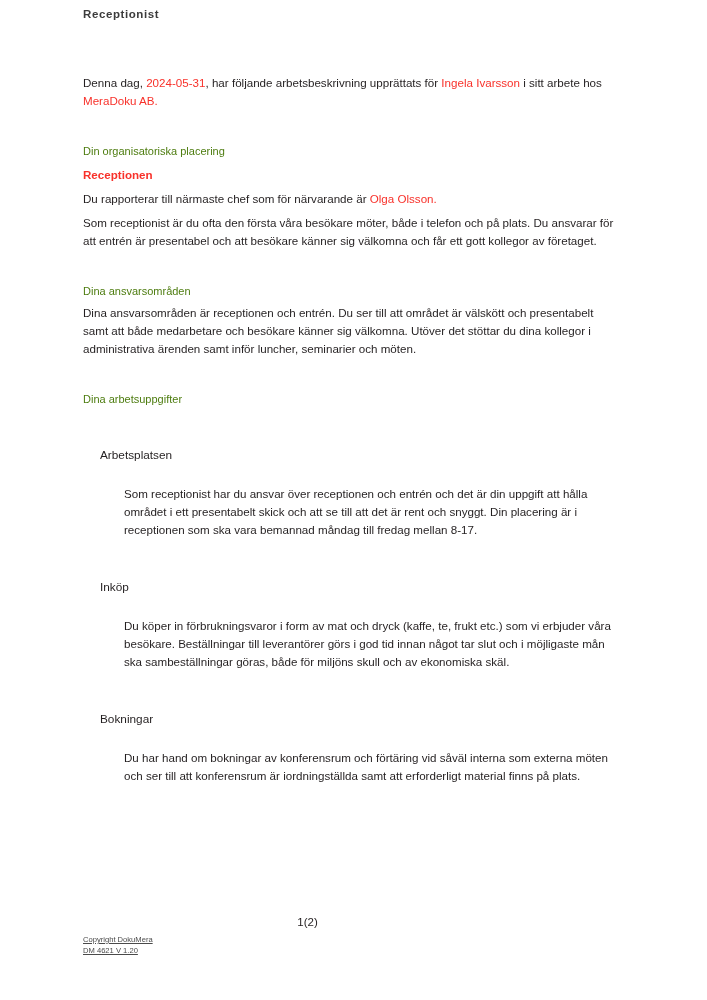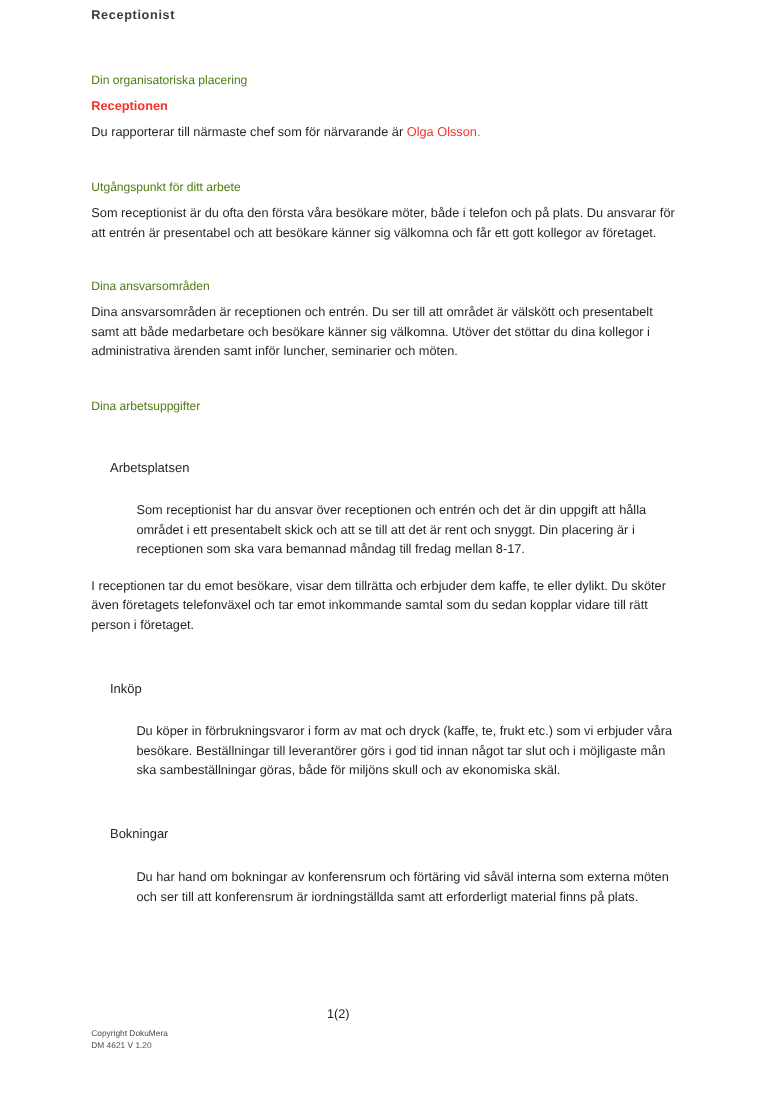--- a/index.html
+++ b/index.html
@@ -42,21 +42,21 @@
     line-height: 1.1;
     color: #1a1a1a;
     margin: 0;
     padding-top: 84px;
   }
   .doc-subtitle {
     font-size: 11.5px;
     font-weight: 700;
     letter-spacing: 0.6px;
     color: #3b3b3b;
-    margin: 8px 0 12px 0;
+    margin: 8px 0 0 0;
   }
 
   
   .intro {
     font-size: 11.6px;
     line-height: 1.55;
     margin: 0;
     padding-top: 54px;
     color: #231f20;
   }
@@ -128,56 +128,55 @@
     box-sizing: border-box;
   }
   .copyright {
     position: absolute;
     left: 83px;
     top: 18px;
     font-size: 7.6px;
     line-height: 1.45;
     color: #4a4a4a;
   }
-  .copyright div { white-space: nowrap; }
+  .copyright div { white-space: nowrap; text-decoration: underline; }
 </style>
 </head>
 <body>
 
 <div class="page">
   <div class="content">
 
     <div class="doc-subtitle">Receptionist</div>
 
+    <p class="intro"><span>Denna dag, </span><span class="hl">2024-05-31</span><span>, har följande arbetsbeskrivning upprättats för </span><span class="hl">Ingela Ivarsson</span><span> i sitt arbete hos </span><span class="hl">MeraDoku AB.</span></p>
 
     <div class="section">
       <h2 class="h-section">Din organisatoriska placering</h2>
       <p class="red-line">Receptionen</p>
     </div>
 
     <div class="section">
       <p class="body-text"><span>Du rapporterar till närmaste chef som för närvarande är </span><span class="hl">Olga Olsson.</span></p>
     </div>
 
     <div class="section">
-      <h2 class="h-section">Utgångspunkt för ditt arbete</h2>
       <p class="body-text">Som receptionist är du ofta den första våra besökare möter, både i telefon och på plats. Du ansvarar för att entrén är presentabel och att besökare känner sig välkomna och får ett gott kollegor av företaget.</p>
     </div>
 
     <div class="section">
       <h2 class="h-section">Dina ansvarsområden</h2>
       <p class="body-text">Dina ansvarsområden är receptionen och entrén. Du ser till att området är välskött och presentabelt samt att både medarbetare och besökare känner sig välkomna. Utöver det stöttar du dina kollegor i administrativa ärenden samt inför luncher, seminarier och möten.</p>
     </div>
 
     <div class="section">
       <h2 class="h-section">Dina arbetsuppgifter</h2>
 
       <h3 class="h-sub">Arbetsplatsen</h3>
       <p class="body-text tight">Som receptionist har du ansvar över receptionen och entrén och det är din uppgift att hålla området i ett presentabelt skick och att se till att det är rent och snyggt. Din placering är i receptionen som ska vara bemannad måndag till fredag mellan 8-17.</p>
-      <p class="body-text gap">I receptionen tar du emot besökare, visar dem tillrätta och erbjuder dem kaffe, te eller dylikt. Du sköter även företagets telefonväxel och tar emot inkommande samtal som du sedan kopplar vidare till rätt person i företaget.</p>
 
       <h3 class="h-sub">Inköp</h3>
       <p class="body-text tight">Du köper in förbrukningsvaror i form av mat och dryck (kaffe, te, frukt etc.) som vi erbjuder våra besökare. Beställningar till leverantörer görs i god tid innan något tar slut och i möjligaste mån ska sambeställningar göras, både för miljöns skull och av ekonomiska skäl.</p>
 
       <h3 class="h-sub">Bokningar</h3>
       <p class="body-text tight">Du har hand om bokningar av konferensrum och förtäring vid såväl interna som externa möten och ser till att konferensrum är iordningställda samt att erforderligt material finns på plats.</p>
     </div>
 
   </div>
 

